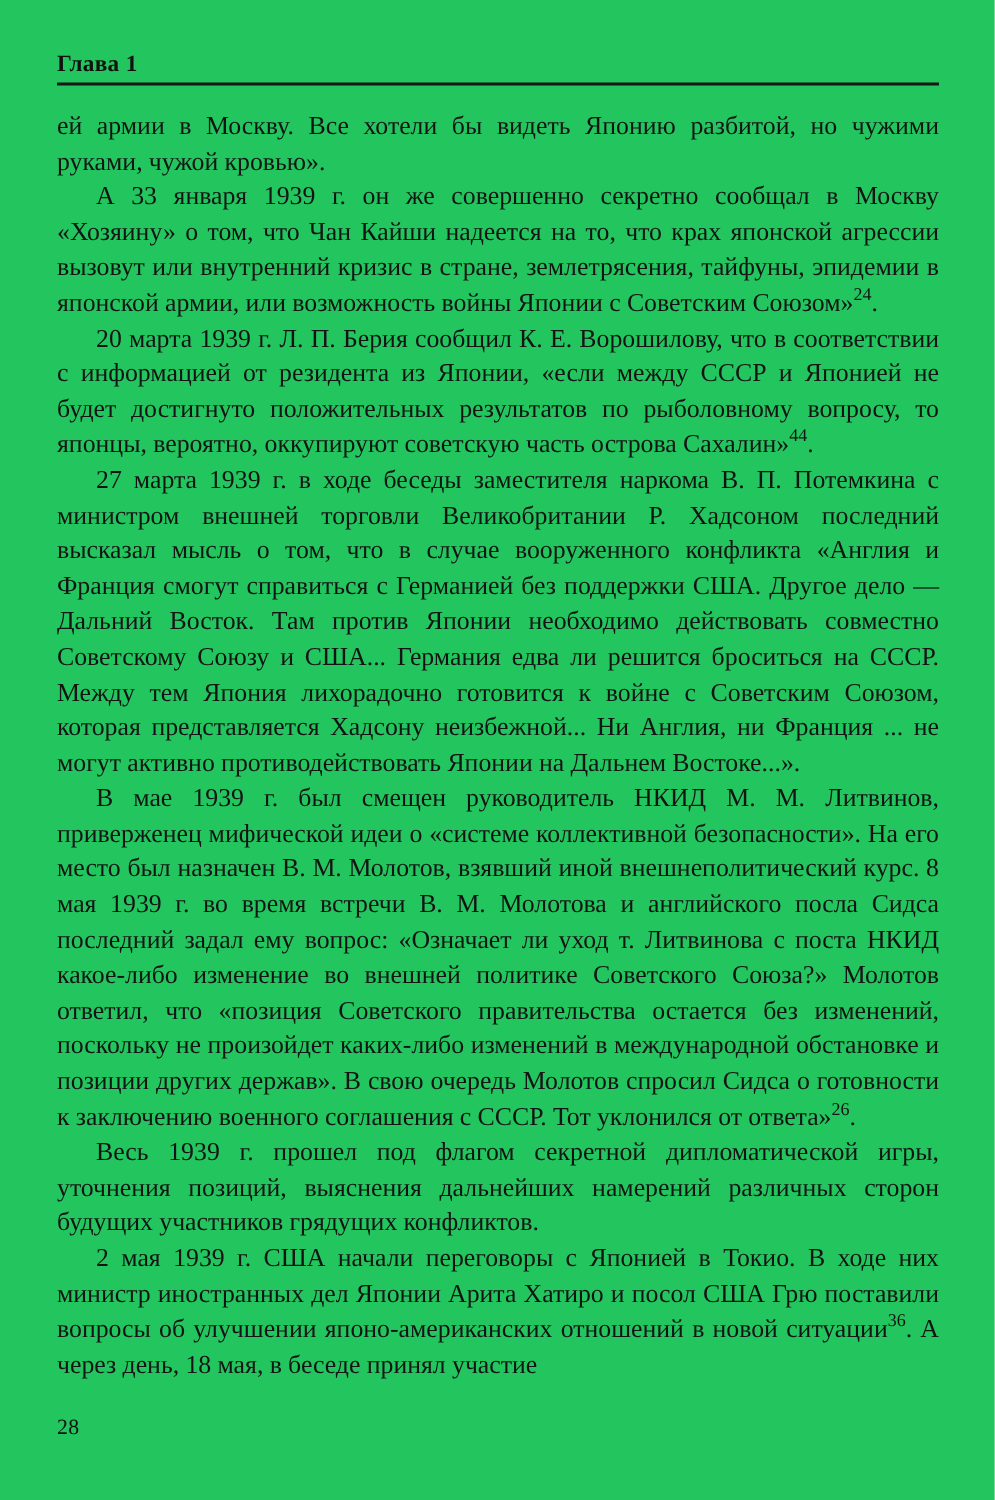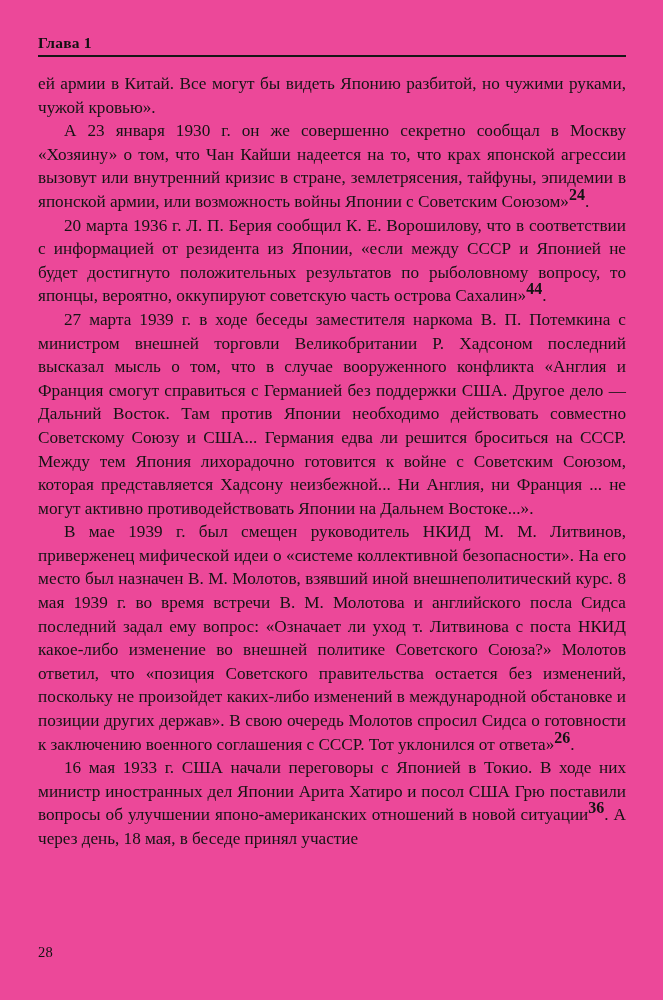--- a/index.html
+++ b/index.html
@@ -12,21 +12,21 @@
     height: 1000px;
     overflow: hidden;
     font-family: "Liberation Serif", "DejaVu Serif", serif;
     color: #1a1a1a;
   }
 
   .page {
     position: relative;
     width: 663px;
     height: 1000px;
-    background: #ec4899;
+    background: #22c55e;
     box-sizing: border-box;
   }
 
   
   .running-head {
     position: absolute;
     left: 38px;
     top: 34px;
     width: 588px;
   }
@@ -60,24 +60,23 @@
     line-height: 23.6px;
     text-indent: 26px;
     hyphens: manual;
     color: #141414;
     word-spacing: -0.1px;
   }
   p.para.cont {
     text-indent: 0;
   }
   sup.fn {
-    font-size: 16px;
+    font-size: 12px;
     vertical-align: super;
     line-height: 0;
-    font-weight: bold;
   }
 
   
   .folio {
     position: absolute;
     left: 38px;
     top: 944px;
     font-size: 14.5px;
     font-weight: normal;
     color: #111111;
@@ -88,23 +87,24 @@
 <body>
 
 <div class="page">
 
   <div class="running-head">
     <span class="running-head-title">Глава 1</span>
     <div class="head-rule"></div>
   </div>
 
   <div class="body-col">
-      <p class="para cont"><span>ей армии в Китай. Все могут бы видеть Японию разбитой, но чужими руками, чужой кровью».</span></p>
-      <p class="para"><span>А 23 января 1930 г. он же совершенно секретно сообщал в Москву «Хозяину» о том, что Чан Кайши надеется на то, что крах японской агрессии вызовут или внутренний кризис в стране, землетрясения, тайфуны, эпидемии в японской армии, или возможность войны Японии с Советским Союзом»</span><sup class="fn">24</sup><span>.</span></p>
-      <p class="para"><span>20 марта 1936 г. Л. П. Берия сообщил К. Е. Ворошилову, что в соответствии с информацией от резидента из Японии, «если между СССР и Японией не будет достигнуто положительных результатов по рыболовному вопросу, то японцы, вероятно, оккупируют советскую часть острова Сахалин»</span><sup class="fn">44</sup><span>.</span></p>
+      <p class="para cont"><span>ей армии в Москву. Все хотели бы видеть Японию разбитой, но чужими руками, чужой кровью».</span></p>
+      <p class="para"><span>А 33 января 1939 г. он же совершенно секретно сообщал в Москву «Хозяину» о том, что Чан Кайши надеется на то, что крах японской агрессии вызовут или внутренний кризис в стране, землетрясения, тайфуны, эпидемии в японской армии, или возможность войны Японии с Советским Союзом»</span><sup class="fn">24</sup><span>.</span></p>
+      <p class="para"><span>20 марта 1939 г. Л. П. Берия сообщил К. Е. Ворошилову, что в соответствии с информацией от резидента из Японии, «если между СССР и Японией не будет достигнуто положительных результатов по рыболовному вопросу, то японцы, вероятно, оккупируют советскую часть острова Сахалин»</span><sup class="fn">44</sup><span>.</span></p>
       <p class="para"><span>27 марта 1939 г. в ходе беседы заместителя наркома В. П. Потемкина с министром внешней торговли Великобритании Р. Хадсоном последний высказал мысль о том, что в случае вооруженного конфликта «Англия и Франция смогут справиться с Германией без поддержки США. Другое дело — Дальний Восток. Там против Японии необходимо действовать совместно Советскому Союзу и США... Германия едва ли решится броситься на СССР. Между тем Япония лихорадочно готовится к войне с Советским Союзом, которая представляется Хадсону неизбежной... Ни Англия, ни Франция ... не могут активно противодействовать Японии на Дальнем Востоке...».</span></p>
       <p class="para"><span>В мае 1939 г. был смещен руководитель НКИД М. М. Литвинов, приверженец мифической идеи о «системе коллективной безопасности». На его место был назначен В. М. Молотов, взявший иной внешнеполитический курс. 8 мая 1939 г. во время встречи В. М. Молотова и английского посла Сидса последний задал ему вопрос: «Означает ли уход т. Литвинова с поста НКИД какое-либо изменение во внешней политике Советского Союза?» Молотов ответил, что «позиция Советского правительства остается без изменений, поскольку не произойдет каких-либо изменений в международной обстановке и позиции других держав». В свою очередь Молотов спросил Сидса о готовности к заключению военного соглашения с СССР. Тот уклонился от ответа»</span><sup class="fn">26</sup><span>.</span></p>
-      <p class="para"><span>16 мая 1933 г. США начали переговоры с Японией в Токио. В ходе них министр иностранных дел Японии Арита Хатиро и посол США Грю поставили вопросы об улучшении японо-американских отношений в новой ситуации</span><sup class="fn">36</sup><span>. А через день, 18 мая, в беседе принял участие</span></p>
+      <p class="para"><span>Весь 1939 г. прошел под флагом секретной дипломатической игры, уточнения позиций, выяснения дальнейших намерений различных сторон будущих участников грядущих конфликтов.</span></p>
+      <p class="para"><span>2 мая 1939 г. США начали переговоры с Японией в Токио. В ходе них министр иностранных дел Японии Арита Хатиро и посол США Грю поставили вопросы об улучшении японо-американских отношений в новой ситуации</span><sup class="fn">36</sup><span>. А через день, 18 мая, в беседе принял участие</span></p>
     </div>
 
   <div class="folio">28</div>
 
 </div>
 
 </body></html>

